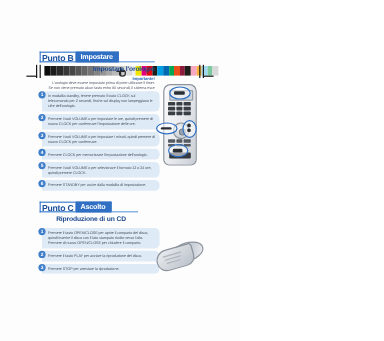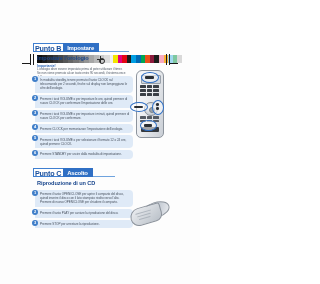--- a/index.html
+++ b/index.html
@@ -31,22 +31,22 @@
 
   .reg-target{position:absolute;left:97px;top:30px;width:7px;height:7px;}
   .reg-target i{position:absolute;background:#2b2b2b;}
   .reg-target i:nth-child(1){left:3px;top:0;width:1px;height:7px;}
   .reg-target i:nth-child(2){left:0;top:3px;width:7px;height:1px;}
   .reg-target i:nth-child(3){left:1.5px;top:1.5px;width:4px;height:4px;border-radius:50%;
     background:none;border:1px solid #2b2b2b;}
 
   
   .section{position:absolute;}
-  .sec-b{left:33px;top:43px;}
-  .sec-c{left:33px;top:168px;}
+  .sec-b{left:33px;top:43px;text-align:right;}
+  .sec-c{left:33px;top:168px;text-align:center;}
 
   .sec-head{display:flex;align-items:stretch;height:9px;}
   .sec-head .title{
     background:#ffffff;color:#1a4f9c;
     font-size:7.2px;font-weight:bold;line-height:9px;
     padding:0 2px 0 1px;letter-spacing:-0.2px;
     border-top:1px solid #3f7fd0;border-left:1px solid #3f7fd0;border-bottom:1px solid #3f7fd0;
   }
   .sec-head .tag{
     background:#2f6fc4;color:#ffffff;

